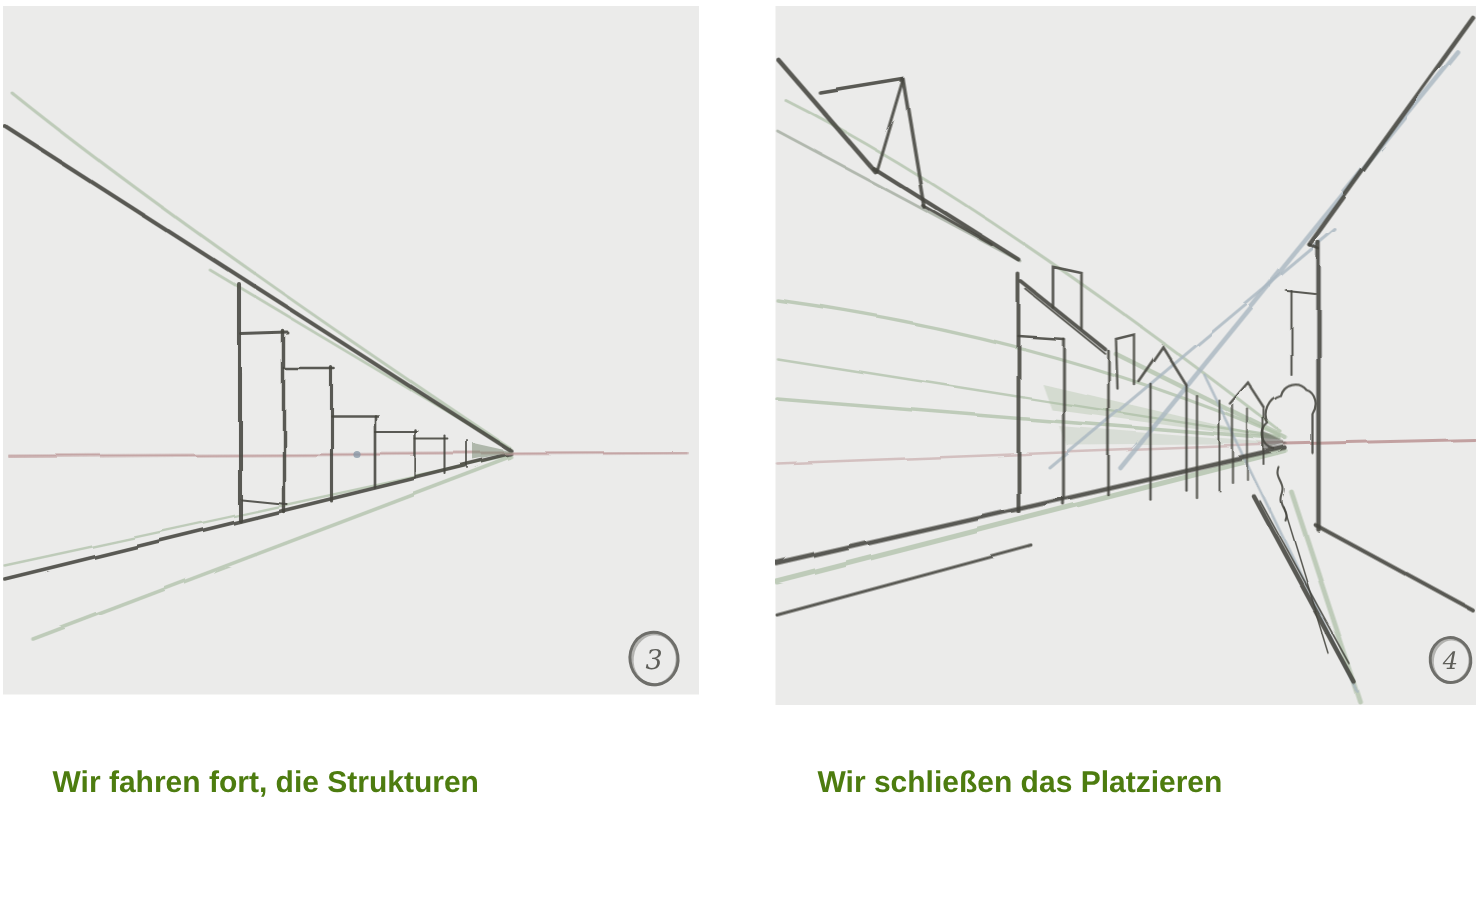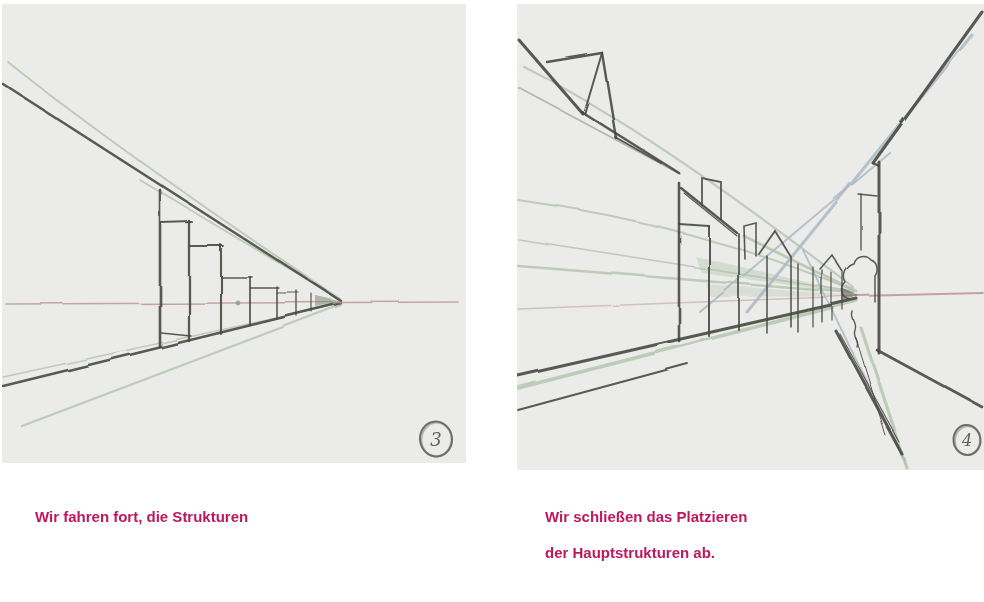--- a/index.html
+++ b/index.html
@@ -17,22 +17,22 @@
   .g{stroke:#afc0a8;fill:none;stroke-linecap:round;opacity:.75;}
   .p{stroke:#c09d9d;fill:none;stroke-linecap:round;}
   .b{stroke:#a9b7c0;fill:none;stroke-linecap:round;opacity:.8;}
   .gr{stroke:#99a294;fill:none;stroke-linecap:round;opacity:.7;}
   .badge-circle{stroke:#6e6e6a;fill:none;stroke-width:2;}
   .badge-num{
     font-family:"DejaVu Serif",serif;font-style:italic;
     fill:#55554fee;text-anchor:middle;
   }
   .caption{
-    position:absolute;top:484px;color:#be185d;
-    font-weight:700;font-size:15px;line-height:36px;letter-spacing:0;
+    position:absolute;top:484px;color:#4d7c0f;
+    font-weight:700;font-size:20px;line-height:36px;letter-spacing:0;
   }
   .caption-left{left:35px;width:430px;}
   .caption-right{left:545px;width:430px;}
   .caption span{display:block;}
 </style>
 </head>
 <body>
 
 <figure class="panel panel-left">
   <svg viewBox="2 4 464 459" aria-hidden="true">
@@ -161,14 +161,13 @@
       <text class="badge-num" x="967" y="446" font-size="16">4</text>
     </g>
   </svg>
 </figure>
 
 <p class="caption caption-left">
   <span>Wir fahren fort, die Strukturen</span>
 </p>
 <p class="caption caption-right">
   <span>Wir schließen das Platzieren</span>
-  <span>der Hauptstrukturen ab.</span>
 </p>
 
 </body></html>

